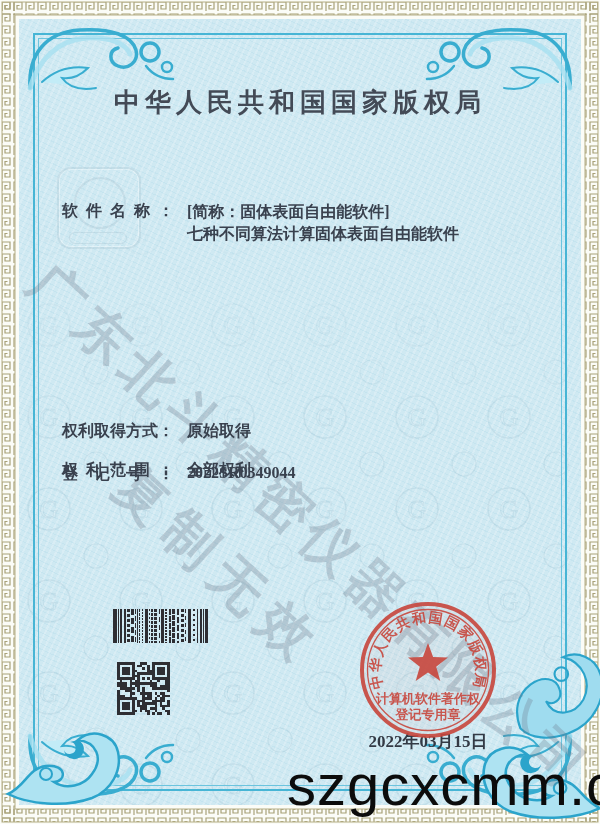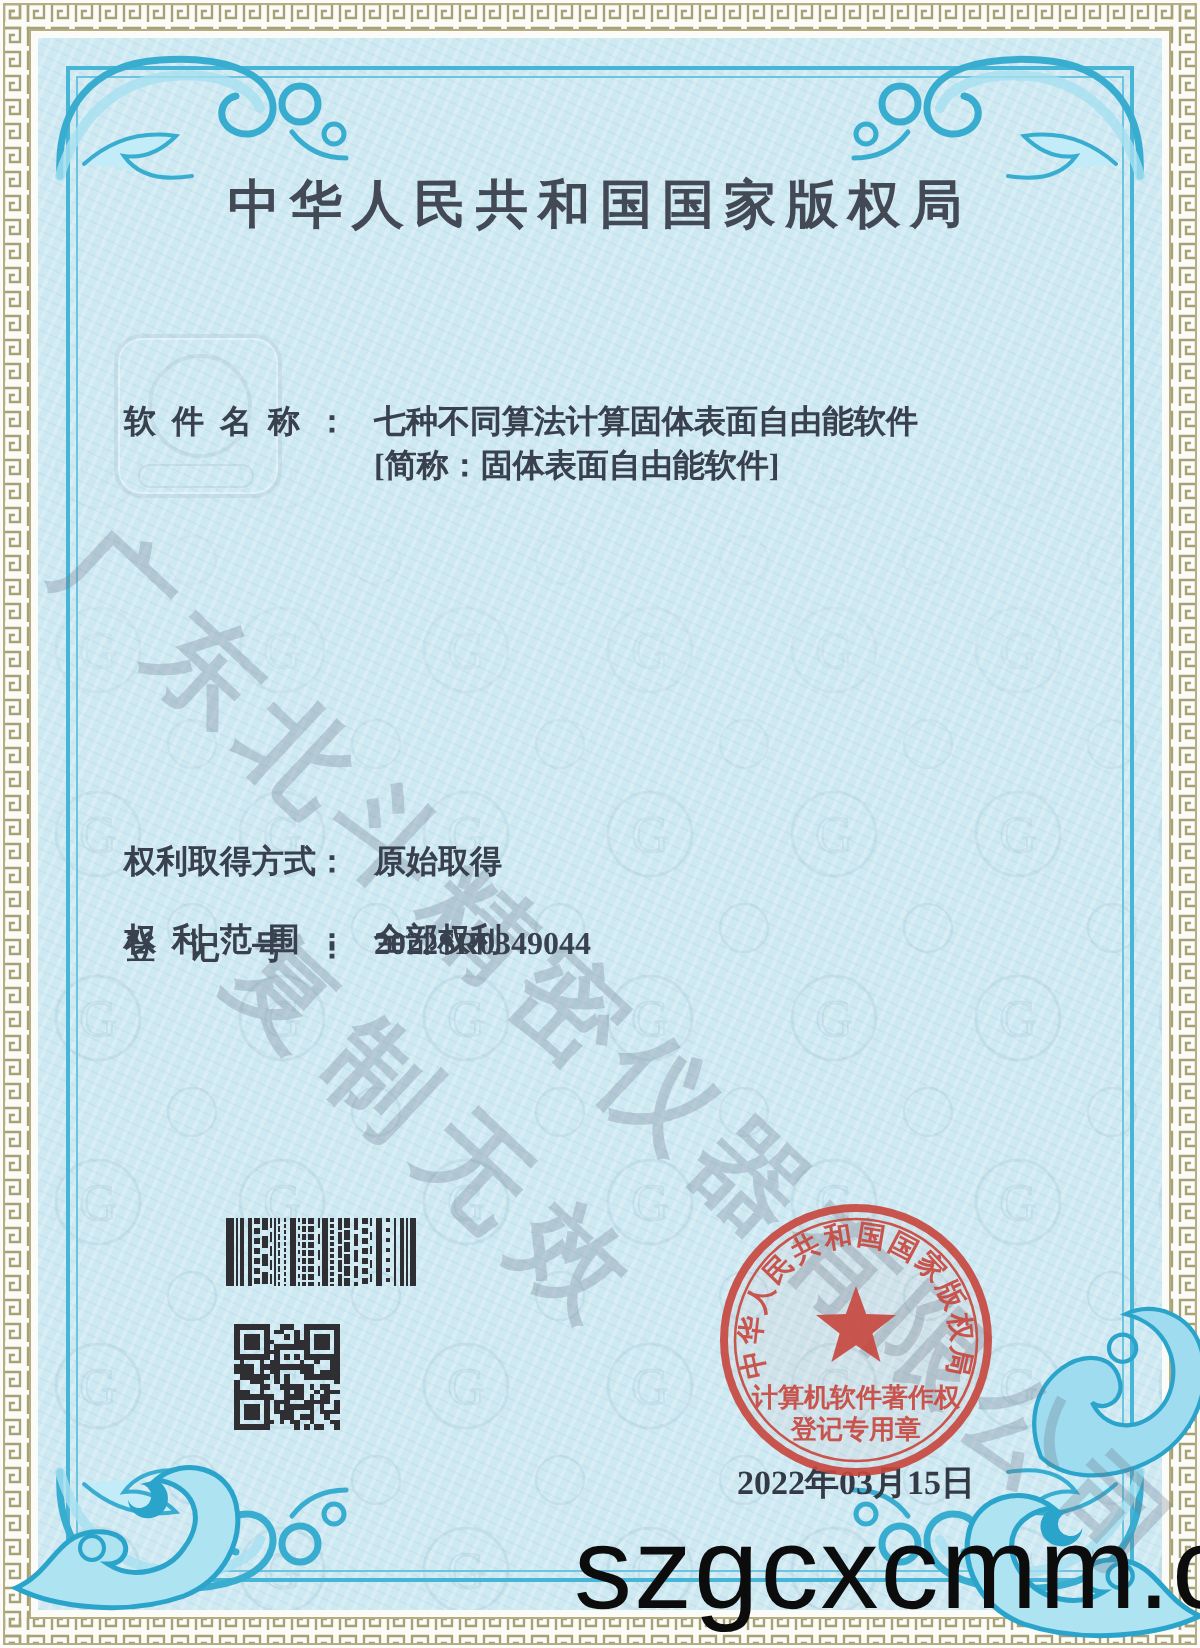--- a/index.html
+++ b/index.html
@@ -122,22 +122,22 @@
     <div class="b"></div>
   </div>
 
   <div class="wm wm-company">广东北斗精密仪器有限公司</div>
   <div class="wm wm-invalid">复制无效</div>
 
   <div class="issuer">中华人民共和国国家版权局</div>
 
   <div class="row" style="top:201px">
     <span class="lbl">软件名称：</span><span class="val">
+      <span class="ln" style="display:block">[简称：固体表面自由能软件]</span>
       <span class="ln" style="display:block">七种不同算法计算固体表面自由能软件</span>
-      <span class="ln" style="display:block">[简称：固体表面自由能软件]</span>
     </span>
   </div>
   <div class="row" style="top:460px">
     <span class="lbl">权利范围：</span><span class="val">全部权利</span>
   </div>
   <div class="row" style="top:421px">
     <span class="lbl">权利取得方式：</span><span class="val">原始取得</span>
   </div>
   <div class="row" style="top:464px">
     <span class="lbl">登记号：</span><span class="val">2022SR0349044</span>

